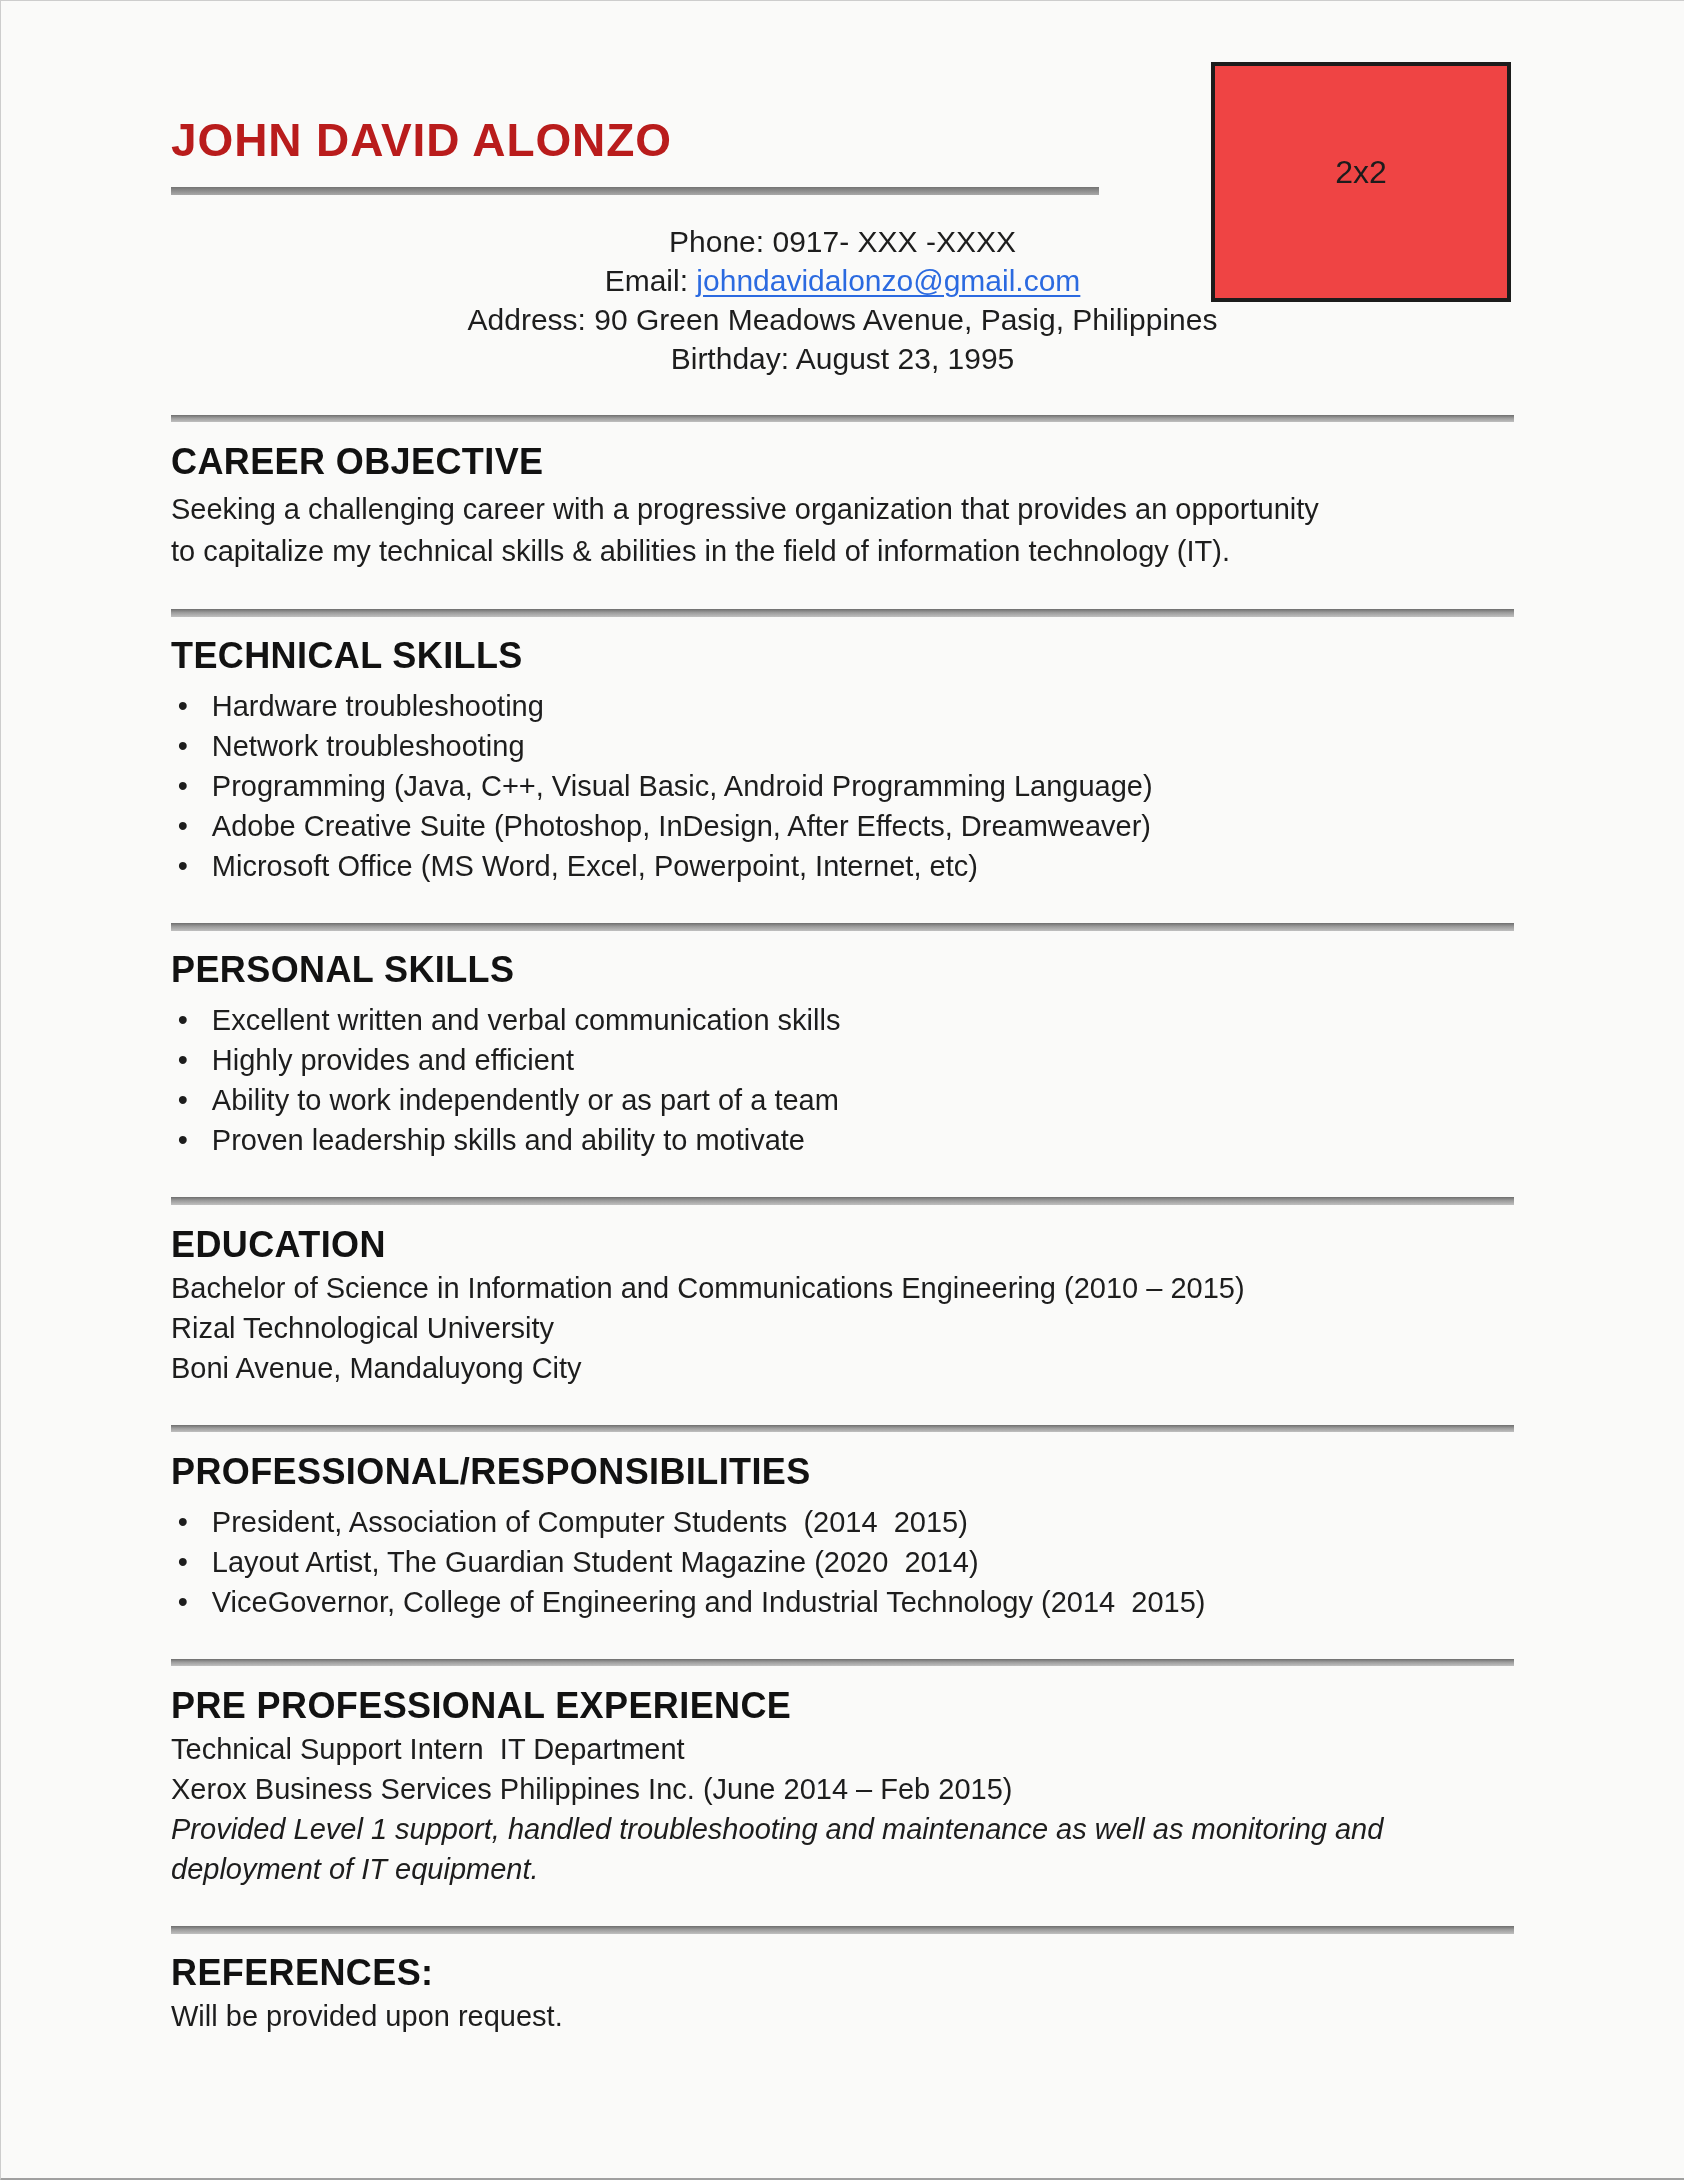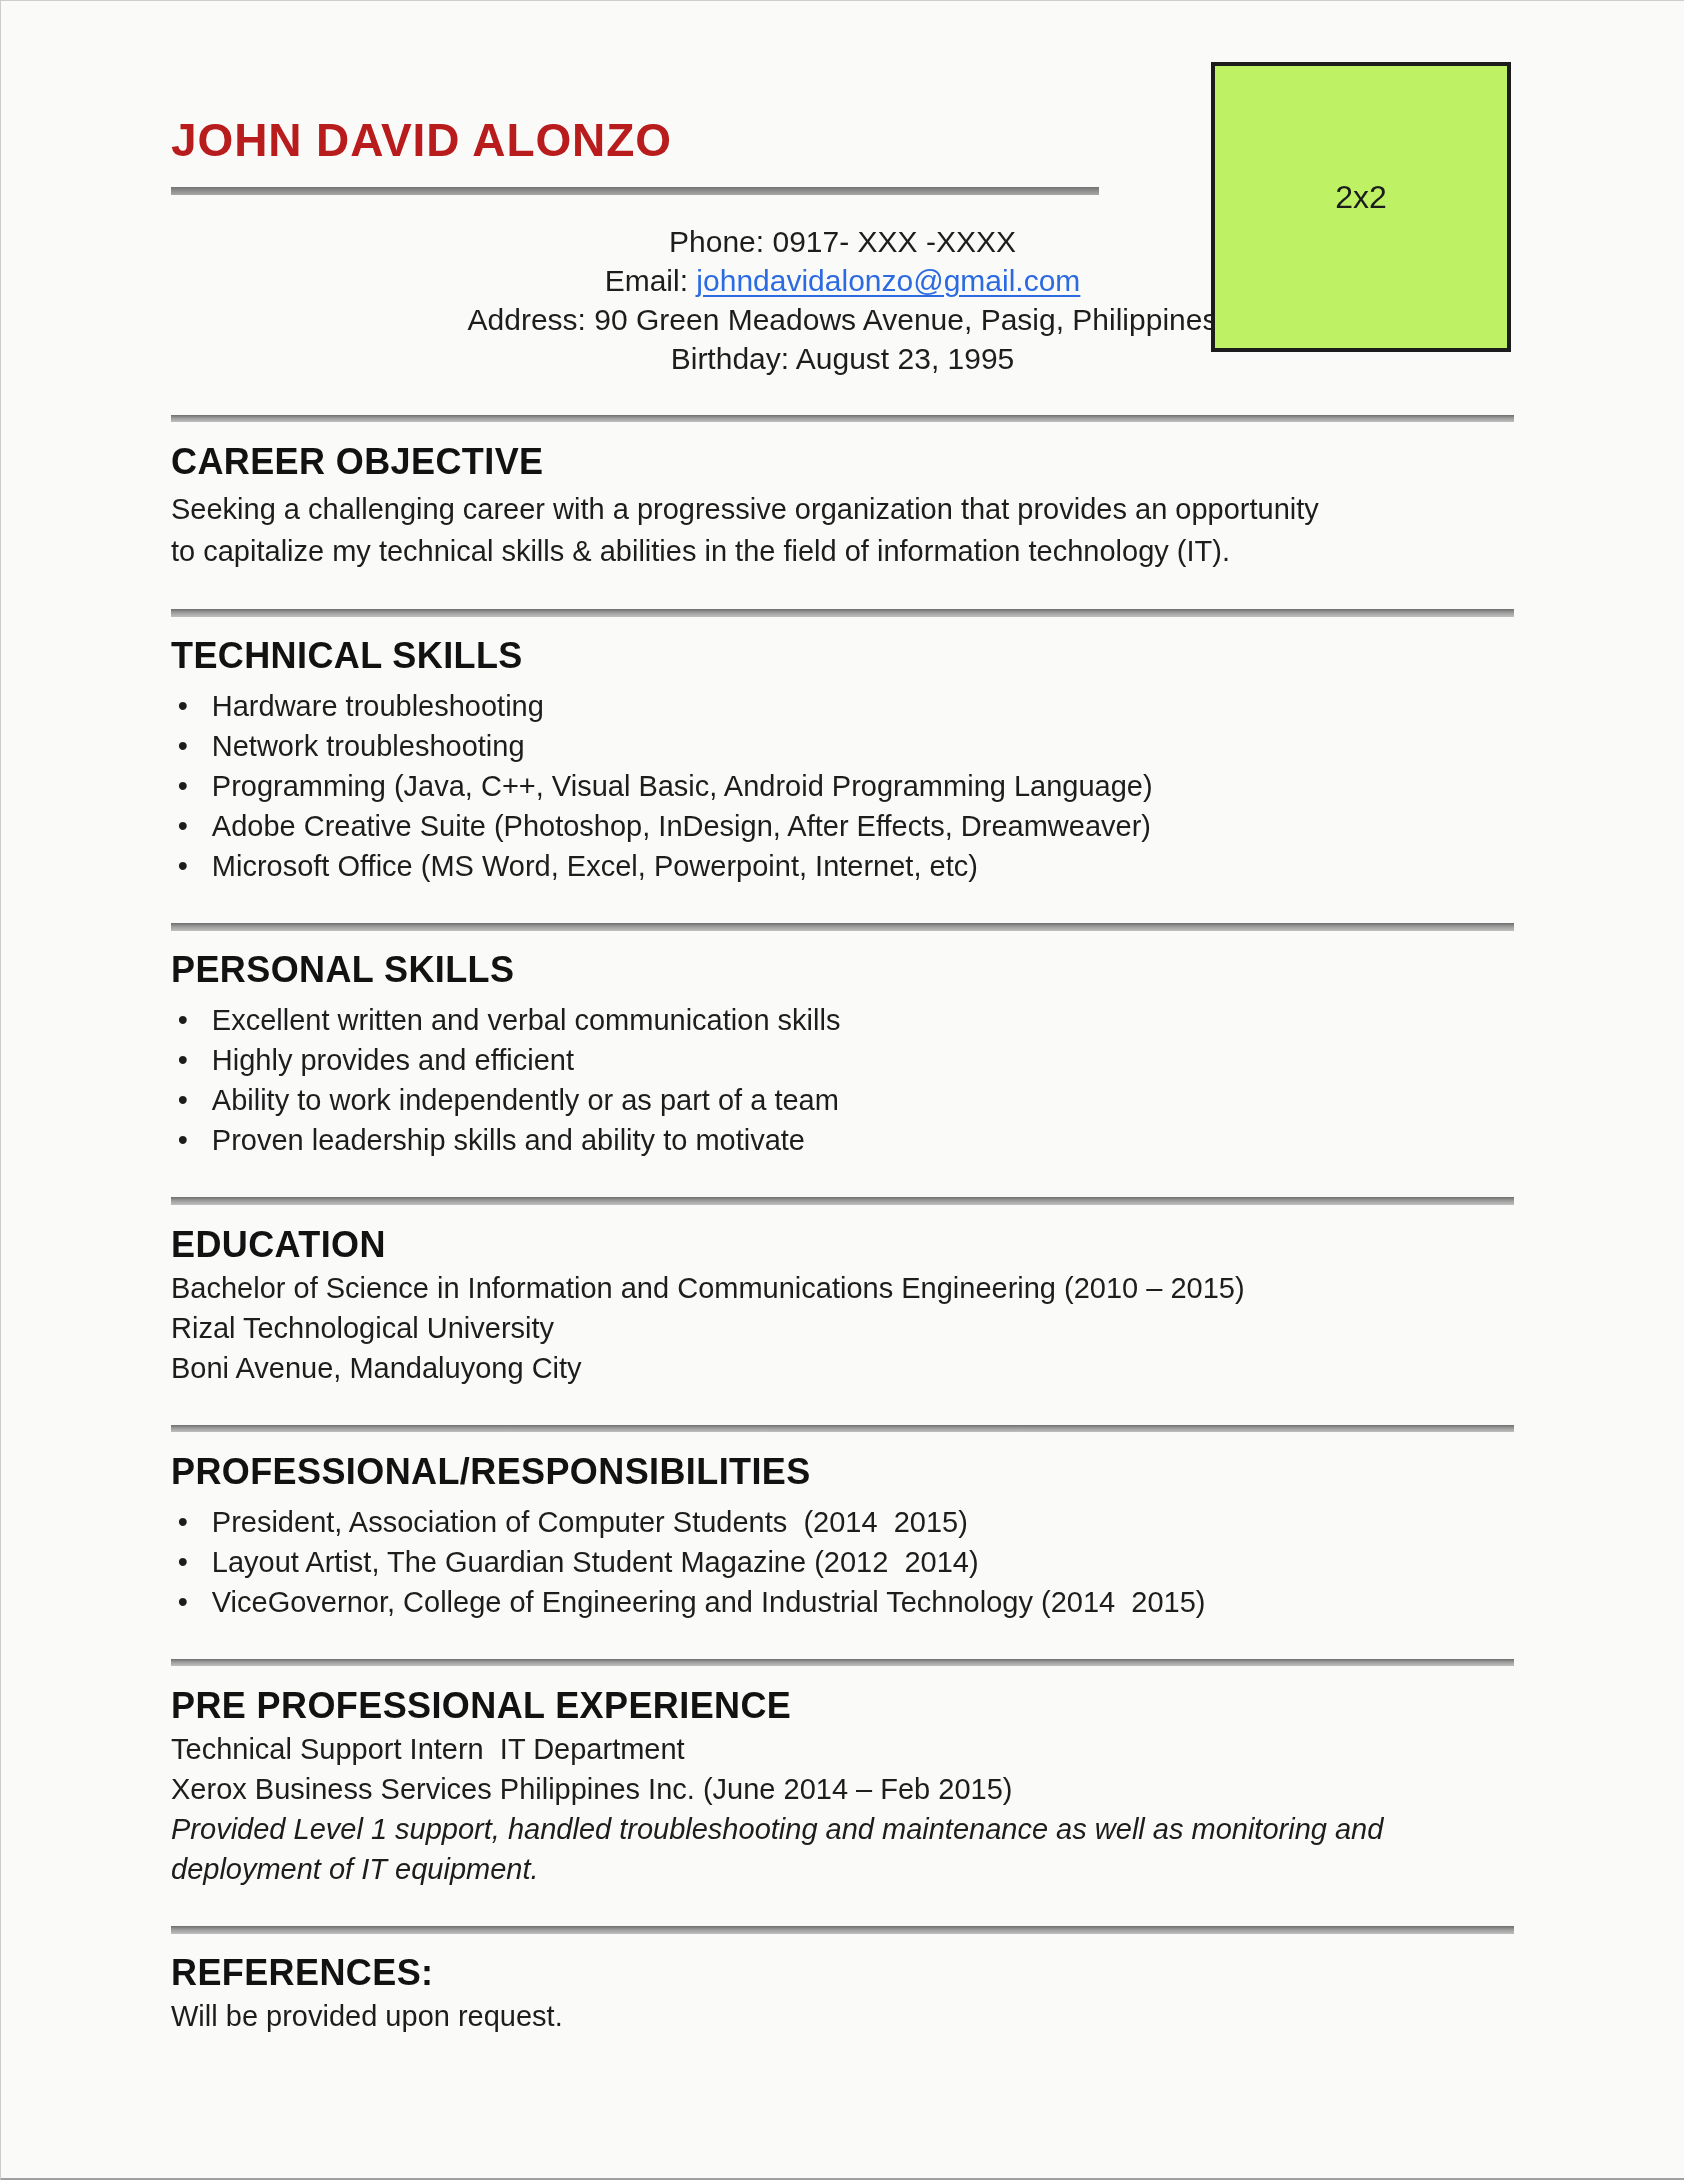--- a/index.html
+++ b/index.html
@@ -51,24 +51,24 @@
   .bullet-row{display:flex;font-size:29px;line-height:40px;padding-left:6.8px;}
   .bullet-marker{flex:0 0 34px;}
   .bullet-marker::before{content:"\2022";}
   .bullet-text{white-space:pre-wrap;}
   .lines{margin-top:5.1px;}
   .line{font-size:29px;line-height:40px;white-space:pre-wrap;}
   .line.bold{font-weight:400;}
   .line.italic{font-style:italic;}
   .photo-box{
     position:absolute;left:1210px;top:61px;
-    width:300px;height:290px;
+    width:300px;height:240px;
     box-sizing:border-box;
     border:4.3px solid #1c1c1c;
-    background:#bef264;
+    background:#ef4444;
     display:flex;align-items:center;justify-content:center;
   }
   .photo-box .photo-label{
     font-size:32px;color:#1c1c1c;transform:translateY(-10.2px);
   }
 </style>
 </head>
 <body>
 
 <div class="page">
@@ -166,21 +166,21 @@
     <div class="divider"></div>
     <h2>PROFESSIONAL/RESPONSIBILITIES</h2>
     <div class="section-body">
             <div class="bullets">
               <div class="bullet-row">
                 <span class="bullet-marker"></span>
                 <span class="bullet-text">President, Association of Computer Students  (2014  2015)</span>
               </div>
               <div class="bullet-row">
                 <span class="bullet-marker"></span>
-                <span class="bullet-text">Layout Artist, The Guardian Student Magazine (2012  2014)</span>
+                <span class="bullet-text">Layout Artist, The Guardian Student Magazine (2020  2014)</span>
               </div>
               <div class="bullet-row">
                 <span class="bullet-marker"></span>
                 <span class="bullet-text">ViceGovernor, College of Engineering and Industrial Technology (2014  2015)</span>
               </div>
             </div>
           </div>
   </section>
 
   <section class="section">

